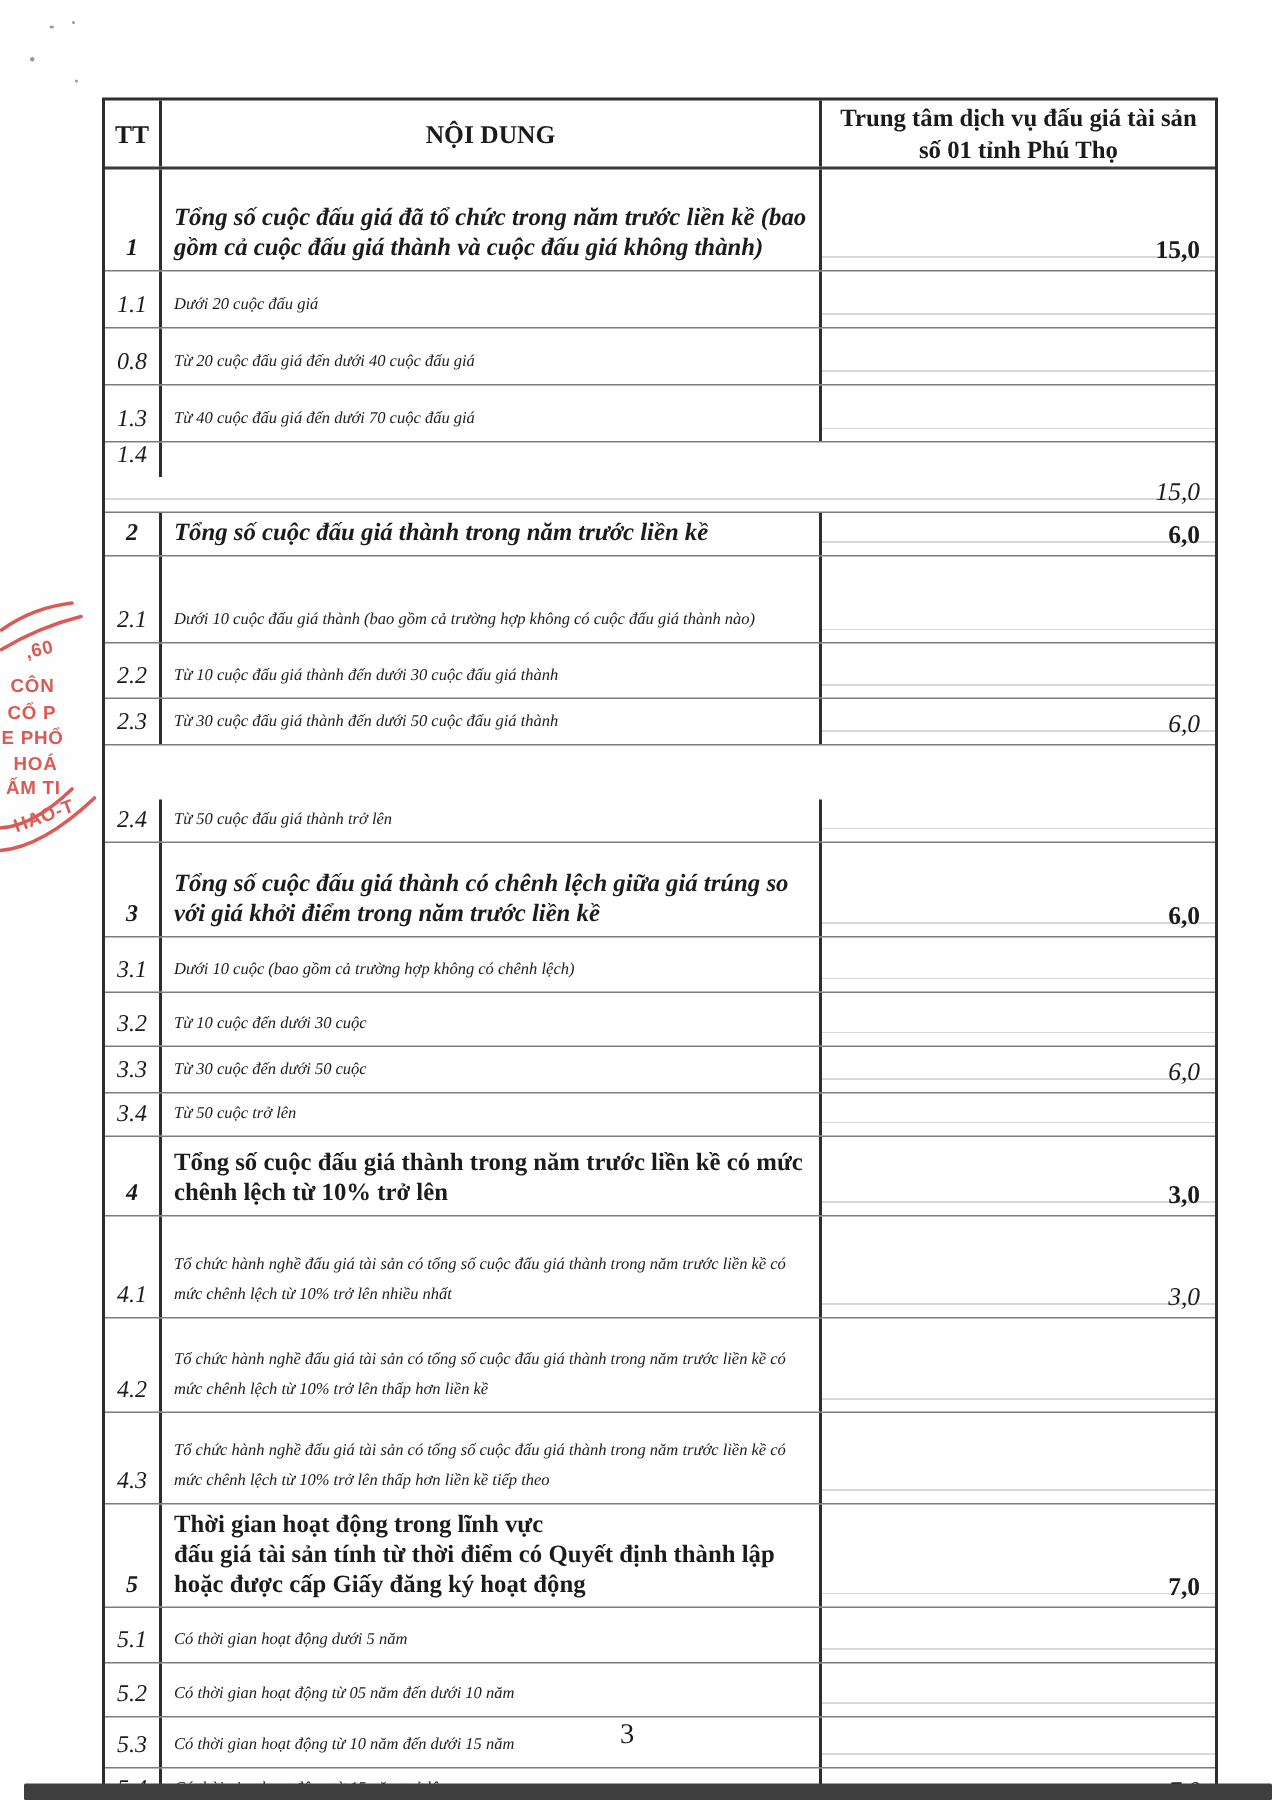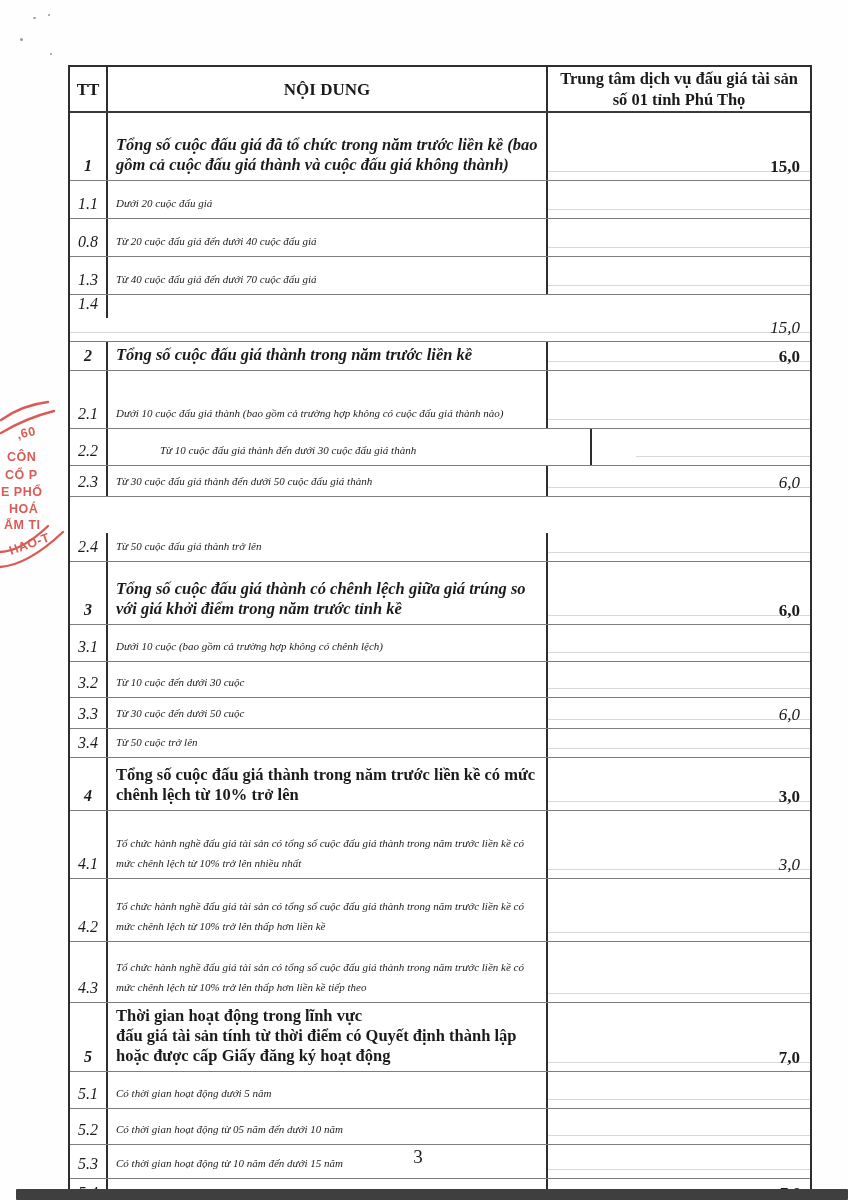--- a/index.html
+++ b/index.html
@@ -154,38 +154,38 @@
         <div class="trow main" style="min-height: 29px;">
       <div class="cell tt">2</div>
       <div class="cell content">Tổng số cuộc đấu giá thành trong năm trước liền kề</div>
       <div class="cell value">6,0</div>
     </div>
         <div class="trow sub" style="min-height: 58px;">
       <div class="cell tt">2.1</div>
       <div class="cell content">Dưới 10 cuộc đấu giá thành (bao gồm cả trường hợp không có cuộc đấu giá thành nào)</div>
       <div class="cell value"></div>
     </div>
-        <div class="trow sub" style="min-height: 37px; gap: 44px;">
+        <div class="trow sub" style="min-height: 37px;">
       <div class="cell tt">2.2</div>
       <div class="cell content">Từ 10 cuộc đấu giá thành đến dưới 30 cuộc đấu giá thành</div>
       <div class="cell value"></div>
     </div>
         <div class="trow sub" style="min-height: 31px;">
       <div class="cell tt">2.3</div>
       <div class="cell content">Từ 30 cuộc đấu giá thành đến dưới 50 cuộc đấu giá thành</div>
       <div class="cell value">6,0</div>
     </div>
         <div class="trow sub" style="min-height: 27px; margin-top: 36px;">
       <div class="cell tt">2.4</div>
       <div class="cell content">Từ 50 cuộc đấu giá thành trở lên</div>
       <div class="cell value"></div>
     </div>
         <div class="trow main" style="min-height: 63px;">
       <div class="cell tt">3</div>
-      <div class="cell content">Tổng số cuộc đấu giá thành có chênh lệch giữa giá trúng so với giá khởi điểm trong năm trước tỉnh kề</div>
+      <div class="cell content">Tổng số cuộc đấu giá thành có chênh lệch giữa giá trúng so với giá khởi điểm trong năm trước liền kề</div>
       <div class="cell value">6,0</div>
     </div>
         <div class="trow sub" style="min-height: 37px;">
       <div class="cell tt">3.1</div>
       <div class="cell content">Dưới 10 cuộc (bao gồm cả trường hợp không có chênh lệch)</div>
       <div class="cell value"></div>
     </div>
         <div class="trow sub" style="min-height: 36px;">
       <div class="cell tt">3.2</div>
       <div class="cell content">Từ 10 cuộc đến dưới 30 cuộc</div>

